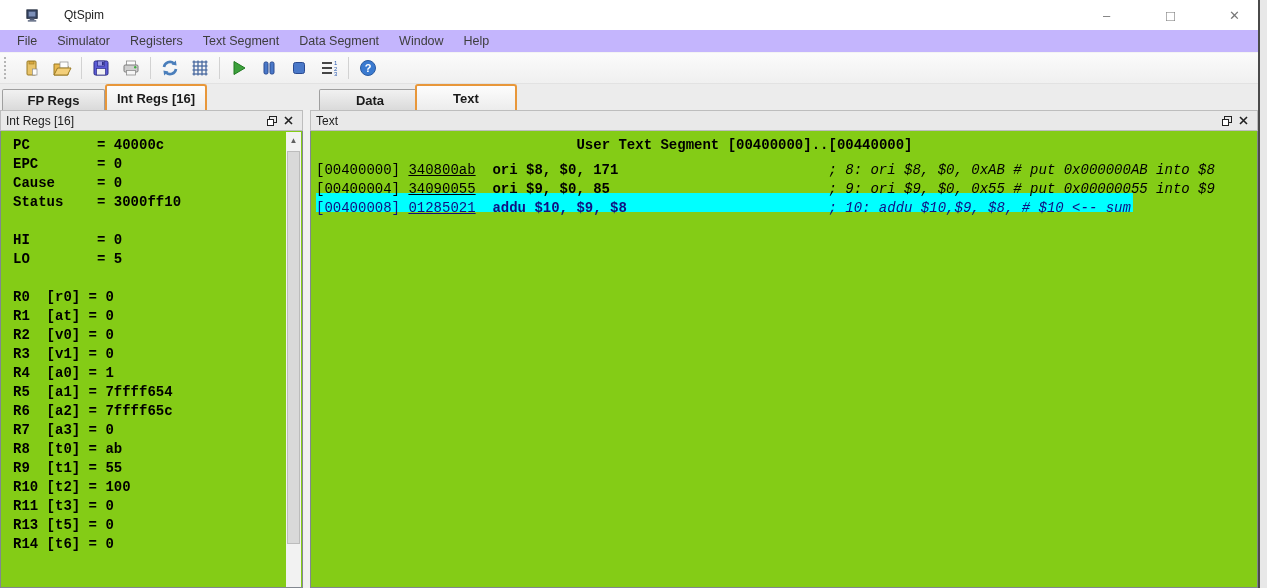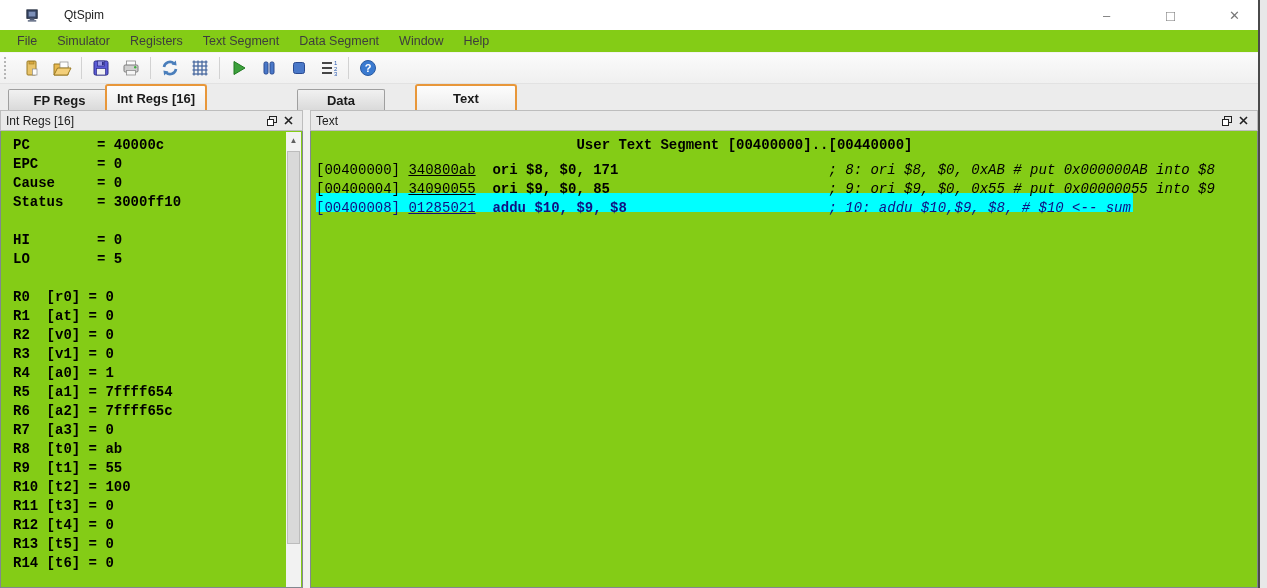--- a/index.html
+++ b/index.html
@@ -11,21 +11,21 @@
   
   .titlebar{height:30px;display:flex;align-items:center;background:#fff;gap:17px;}
   .app-icon{width:15px;height:15px;margin-left:25px;margin-right:7px;}
   .title-text{font-size:12px;color:#222;}
   .tb-spacer{flex:1;}
   .win-btn{width:47px;height:30px;display:flex;align-items:center;justify-content:center;
            color:#777;font-size:13px;cursor:default;}
   .win-btn.max{font-size:15px;}
 
   
-  .menubar{height:22px;display:flex;align-items:center;background:#84cc16;padding-left:7px;}
+  .menubar{height:22px;display:flex;align-items:center;background:#c4b5fd;padding-left:7px;}
   .menu-item{font-size:12.5px;color:#3d3d3d;padding:0 10px;line-height:22px;}
 
   
   .toolbar{height:32px;background:linear-gradient(#fbfbfb,#f0f0f0);
            border-top:1px solid #f3f3f3;border-bottom:1px solid #e2e2e2;
            display:flex;align-items:center;box-sizing:border-box;}
   .grip{width:5px;height:22px;border-left:2px dotted #b5b5b5;margin:0 6px 0 4px;}
   .tool-btn{width:30px;height:26px;display:flex;align-items:center;justify-content:center;}
   .tool-sep{width:1px;height:22px;background:#d2d2d2;margin:0 4px;}
 
@@ -196,23 +196,23 @@
 
     <div class="tool-btn">
       <svg width="20" height="20" viewBox="0 0 20 20">
         <circle cx="10" cy="10" r="7.5" fill="#3a7ad0" stroke="#2a5aa0"></circle>
         <text x="10" y="14" font-size="11" font-weight="bold" fill="#ffffff" text-anchor="middle" font-family="Liberation Sans,sans-serif">?</text>
       </svg>
     </div>
   </div>
 
   <div class="tabrow">
-    <div class="tab" style="left:8px;width:103px;">FP Regs</div>
+    <div class="tab" style="left:2px;width:103px;">FP Regs</div>
     <div class="tab active" style="left:105px;width:102px;">Int Regs [16]</div>
-    <div class="tab" style="left:297px;width:88px;">Data</div>
+    <div class="tab" style="left:319px;width:102px;">Data</div>
     <div class="tab active" style="left:415px;width:102px;">Text</div>
   </div>
 
   <div class="main">
 
     <div class="dock dock-left">
       <div class="dock-titlebar">
         <span>Int Regs [16]</span>
         <div class="dock-title-spacer"></div>
         <div class="dock-btn">
@@ -242,21 +242,20 @@
           <div class="reg-row">R2  [v0] = 0</div>
           <div class="reg-row">R3  [v1] = 0</div>
           <div class="reg-row">R4  [a0] = 1</div>
           <div class="reg-row">R5  [a1] = 7ffff654</div>
           <div class="reg-row">R6  [a2] = 7ffff65c</div>
           <div class="reg-row">R7  [a3] = 0</div>
           <div class="reg-row">R8  [t0] = ab</div>
           <div class="reg-row">R9  [t1] = 55</div>
           <div class="reg-row">R10 [t2] = 100</div>
           <div class="reg-row">R11 [t3] = 0</div>
-          <div class="reg-row">R12 [t4] = 0</div>
           <div class="reg-row">R13 [t5] = 0</div>
           <div class="reg-row">R14 [t6] = 0</div>
         </div>
         <div class="scrollbar">
           <div class="sb-arrow">▲</div>
           <div class="sb-thumb"></div>
         </div>
       </div>
     </div>
 

